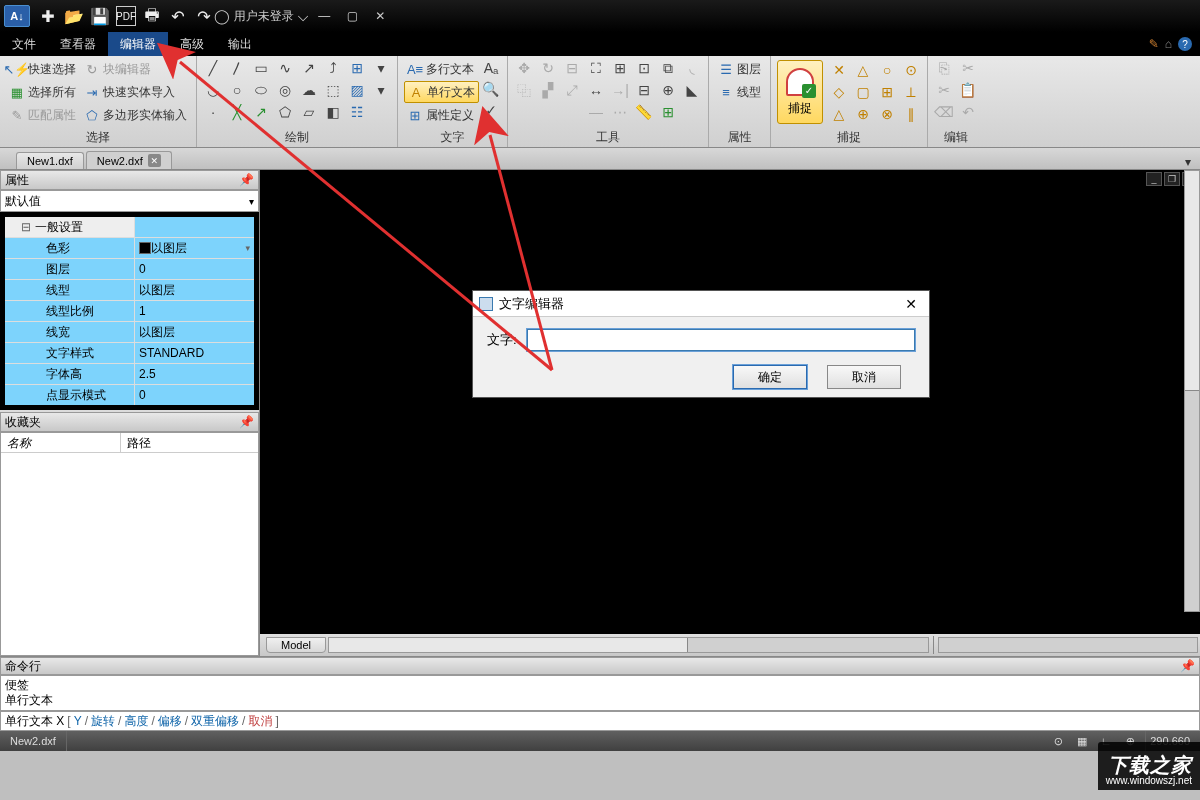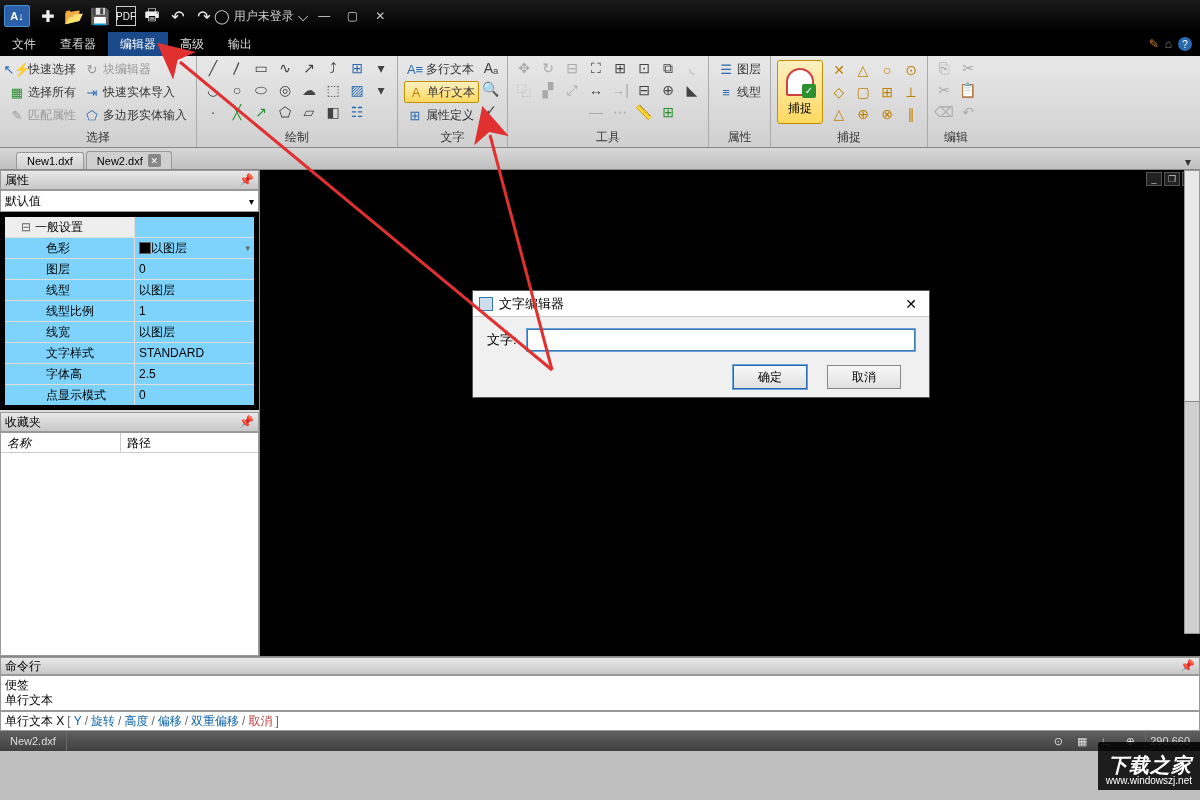--- a/index.html
+++ b/index.html
@@ -416,20 +416,28 @@
     <div class="canvas">
       <div class="winctrl">
         <span>_</span>
         <span>❐</span>
         <span>✕</span>
       </div>
       <div class="vscroll">
           <div class="thumb"></div>
         </div>
     </div>
+    <div class="modelbar">
+      <div class="modeltab">Model</div>
+      <div class="scroll-left">
+          <div class="thumb"></div>
+        </div>
+      <div class="vsep"></div>
+      <div class="scroll-right"></div>
+    </div>
   </div>
 </div>
 
 <div class="cmdpanel">
   <div class="cmdhead">
     <span>命令行</span>
     <span class="pin">📌</span>
   </div>
   <div class="cmdout">
     <div>便签</div>

